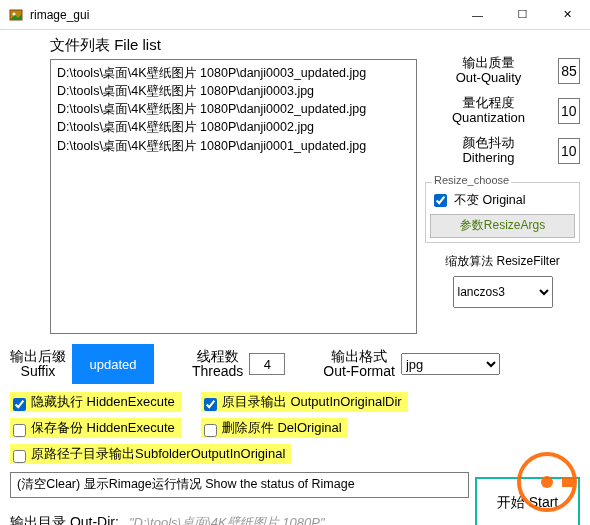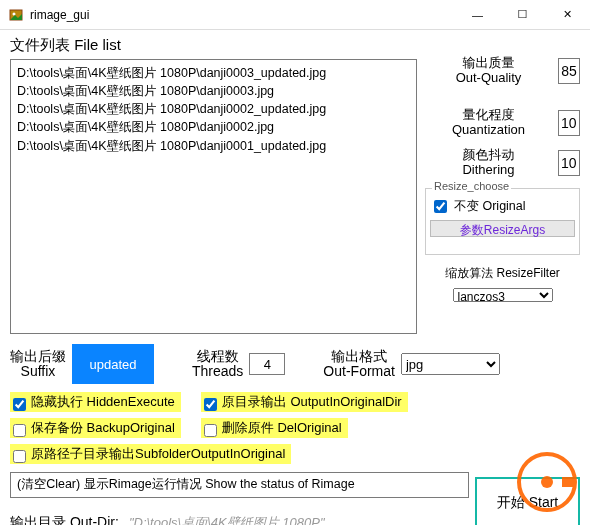--- a/index.html
+++ b/index.html
@@ -4,33 +4,33 @@
 <style>
   * { box-sizing: border-box; font-family: "Microsoft YaHei", Arial, sans-serif; }
   body { margin: 0; background: #fff; width: 590px; height: 525px; overflow: hidden; }
   .titlebar { height: 30px; display: flex; align-items: center; padding: 0 0 0 8px; border-bottom: 1px solid #ddd; }
   .titlebar .icon { width: 16px; height: 16px; margin-right: 6px; }
   .titlebar .title { font-size: 12px; color: #000; flex: 1; }
   .winbtns { display: flex; height: 100%; }
   .winbtn { width: 45px; display: flex; align-items: center; justify-content: center; font-size: 11px; color: #000; }
   .content { padding: 6px 10px 8px 10px; }
   .top { display: flex; gap: 8px; }
-  .filelist-wrap { flex: 1; }
+  .filelist-wrap { flex: 1; margin-left: 40px; }
   .filelist-label { font-size: 15px; margin-bottom: 4px; color: #000; }
   .filelist { border: 1px solid #7a7a7a; width: 100%; height: 275px; padding: 4px 6px; font-size: 12.5px; line-height: 1.45; background: #fff; overflow: hidden; }
   .right-panel { width: 155px; display: flex; flex-direction: column; gap: 4px; padding-top: 20px; }
   .qrow { display: flex; align-items: center; gap: 6px; }
   .qlabel { flex: 1; font-size: 13px; text-align: center; line-height: 1.15; }
   .qinput { width: 22px; height: 26px; text-align: center; font-size: 14px; border: 1px solid #7a7a7a; }
-  .resize-group { border: 1px solid #ccc; margin-top: 6px; padding: 4px 4px 16px 4px; position: relative; }
+  .resize-group { border: 1px solid #ccc; margin-top: 12px; padding: 4px 4px 4px 4px; position: relative; }
   .resize-group .legend { position: absolute; top: -9px; left: 6px; background: #fff; font-size: 11px; padding: 0 2px; color: #555; }
   .checkbox-line { font-size: 12.5px; display: flex; align-items: center; gap: 4px; margin: 4px 0; }
-  .args-btn { width: 100%; height: 17px; font-size: 12px; background: #e8e8e8; border: 1px solid #bbb; color: #6d28d9; }
+  .args-btn { width: 100%; height: 24px; font-size: 12px; background: #e8e8e8; border: 1px solid #bbb; color: #4d7c0f; }
   .filter-label { font-size: 12px; text-align: center; margin-top: 6px; }
-  .filter-select { width: 100px; height: 14px; font-size: 12px; margin: 2px auto 0; display: block; }
+  .filter-select { width: 100px; height: 32px; font-size: 12px; margin: 2px auto 0; display: block; }
   .mid-row { display: flex; align-items: center; gap: 8px; margin-top: 10px; }
   .mid-col { display: flex; align-items: center; gap: 6px; }
   .mid-label { font-size: 14px; text-align: center; line-height: 1.1; }
   .suffix-input { width: 82px; height: 40px; background: #0a84ff; color: #fff; text-align: center; border: none; font-size: 13px; font-weight: 500; }
   .threads-input { width: 36px; height: 22px; text-align: center; font-size: 13px; border: 1px solid #7a7a7a; }
   .format-select { width: 99px; height: 22px; font-size: 13px; }
   .check-grid { margin-top: 8px; display: flex; flex-wrap: wrap; gap: 6px 20px; }
   .chk { background: #ffff66; padding: 1px 6px 1px 1px; font-size: 13px; display: flex; align-items: flex-end; gap: 3px; }
   .chk input { margin: 0 2px 0 2px; }
   .chk-wide { width: auto; }
@@ -73,21 +73,21 @@
         <div>D:\tools\桌面\4K壁纸图片 1080P\danji0002.jpg</div>
         <div>D:\tools\桌面\4K壁纸图片 1080P\danji0001_updated.jpg</div>
       </div>
     </div>
     <div class="right-panel">
       <div class="qrow">
         <div class="qlabel" style="white-space:pre-line">输出质量
 Out-Quality</div>
         <input class="qinput" value="85" style="">
       </div>
-      <div class="qrow" style="margin-top:18px">
+      <div class="qrow" style="margin-top:6px">
         <div class="qlabel" style="white-space:pre-line">量化程度
 Quantization</div>
         <input class="qinput" value="100" style="">
       </div>
       <div class="qrow" style="margin-top:6px">
         <div class="qlabel" style="white-space:pre-line">颜色抖动
 Dithering</div>
         <input class="qinput" value="100" style="">
       </div>
       <div class="resize-group">
@@ -129,21 +129,21 @@
     <label class="chk">
       <input type="checkbox" checked="" style="">
         <span>隐藏执行 HiddenExecute</span>
     </label>
     <label class="chk">
       <input type="checkbox" checked="" style="">
         <span>原目录输出 OutputInOriginalDir</span>
     </label>
     <label class="chk">
       <input type="checkbox" style="">
-        <span>保存备份 BackupOriginal</span>
+        <span>保存备份 HiddenExecute</span>
     </label>
     <label class="chk">
       <input type="checkbox" style="">
         <span>删除原件 DelOriginal</span>
     </label>
     <label class="chk chk-wide">
       <input type="checkbox" style="">
         <span>原路径子目录输出SubfolderOutputInOriginal</span>
     </label>
   </div>

